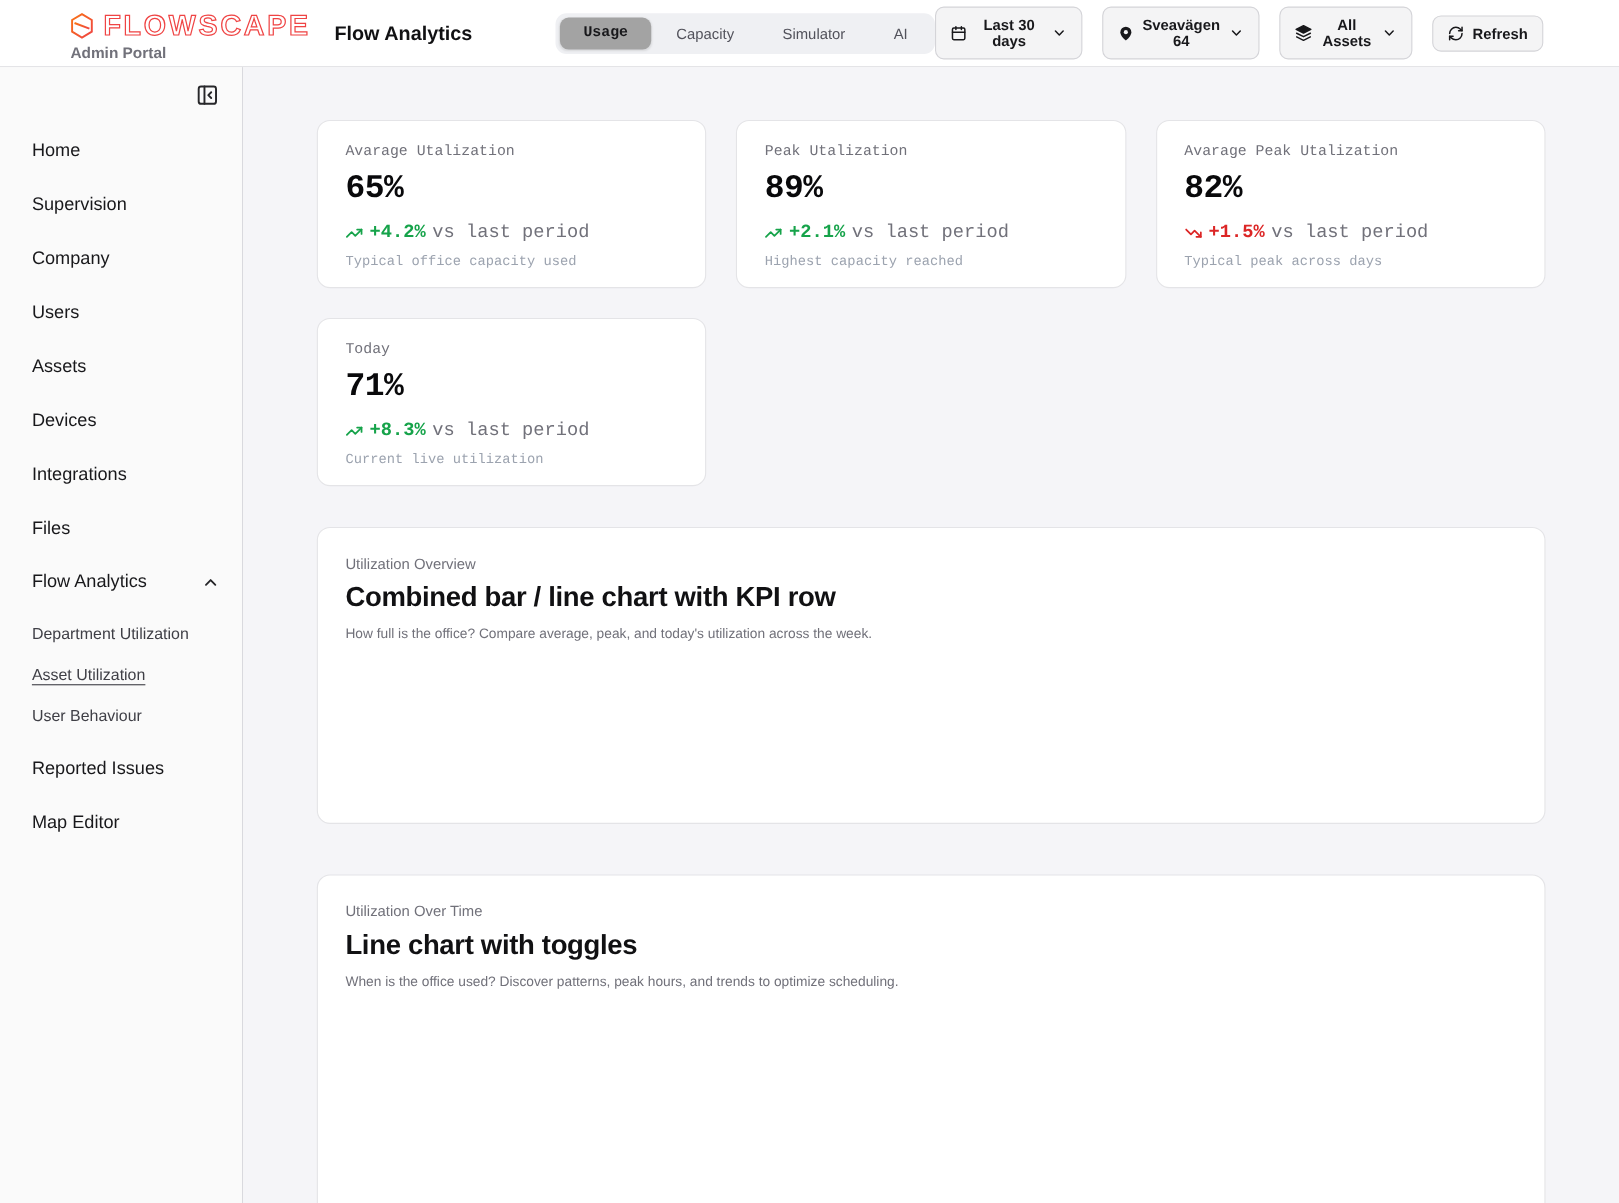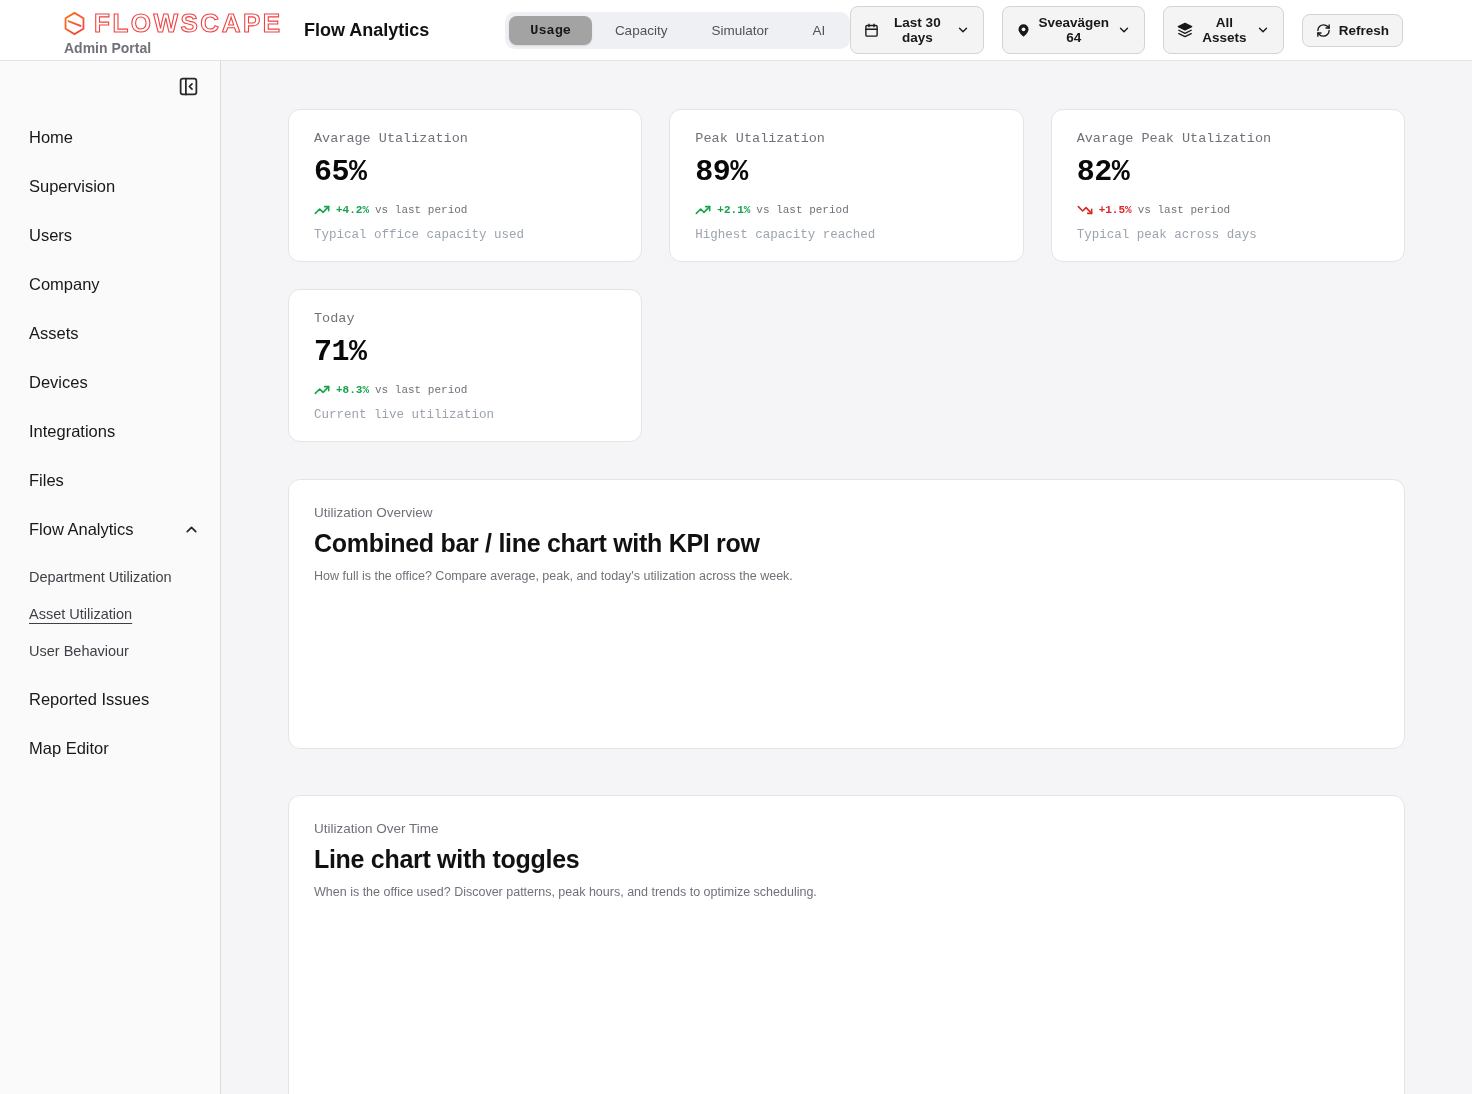--- a/index.html
+++ b/index.html
@@ -77,21 +77,21 @@
 
   
   .content { flex:1; padding:48px 67px 0 67px; overflow:hidden; background:#f5f5f8; }
   .kpi-row { display:grid; grid-template-columns:repeat(3,1fr); gap:27px;font-family:Liberation Mono, monospace; }
   .card {
     background:#ffffff; border:1px solid #e4e4e7; border-radius:12px;
   }
   .kpi { height:153px; padding:21px 25px; }
   .kpi-label { font-size:13.5px; color:#71717a; }
   .kpi-value { font-size:30px; font-weight:700; color:#09090b; margin-top:9px; letter-spacing:-0.5px; }
-  .kpi-trend { display:flex; align-items:center; gap:6px; margin-top:13px; font-size:11px; }
+  .kpi-trend { display:flex; align-items:center; gap:6px; margin-top:13px; font-size:17px; }
   .kpi-trend .t-icon { display:flex; }
   .kpi-trend[data-dir="up"] .t-icon, .kpi-trend[data-dir="up"] .t-val { color:#16a34a; }
   .kpi-trend[data-dir="down"] .t-icon, .kpi-trend[data-dir="down"] .t-val { color:#dc2626; }
   .t-val { font-weight:600; }
   .t-cmp { color:#71717a; }
   .kpi-desc { font-size:12.5px; color:#9ca3af; margin-top:10px; }
 
   .panel { margin-top:37px; padding:25px; }
   .panel-1 { height:270px; }
   .panel-2 { margin-top:46px; height:356px; }
@@ -205,24 +205,24 @@
     </button>
 
     <nav class="nav">
       <div class="nav-item">
           <span>Home</span>
         </div>
       <div class="nav-item">
           <span>Supervision</span>
         </div>
       <div class="nav-item">
+          <span>Company</span>
+        </div>
+      <div class="nav-item">
           <span>Users</span>
-        </div>
-      <div class="nav-item">
-          <span>Company</span>
         </div>
       <div class="nav-item">
           <span>Assets</span>
         </div>
       <div class="nav-item">
           <span>Devices</span>
         </div>
       <div class="nav-item">
           <span>Integrations</span>
         </div>

